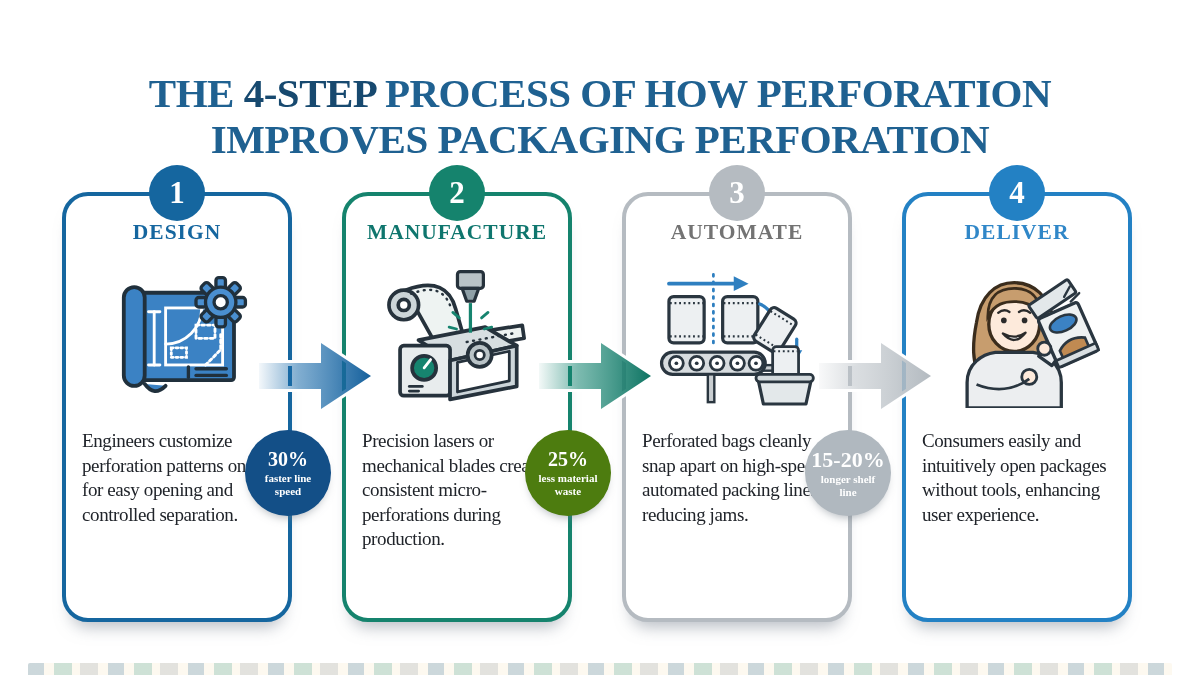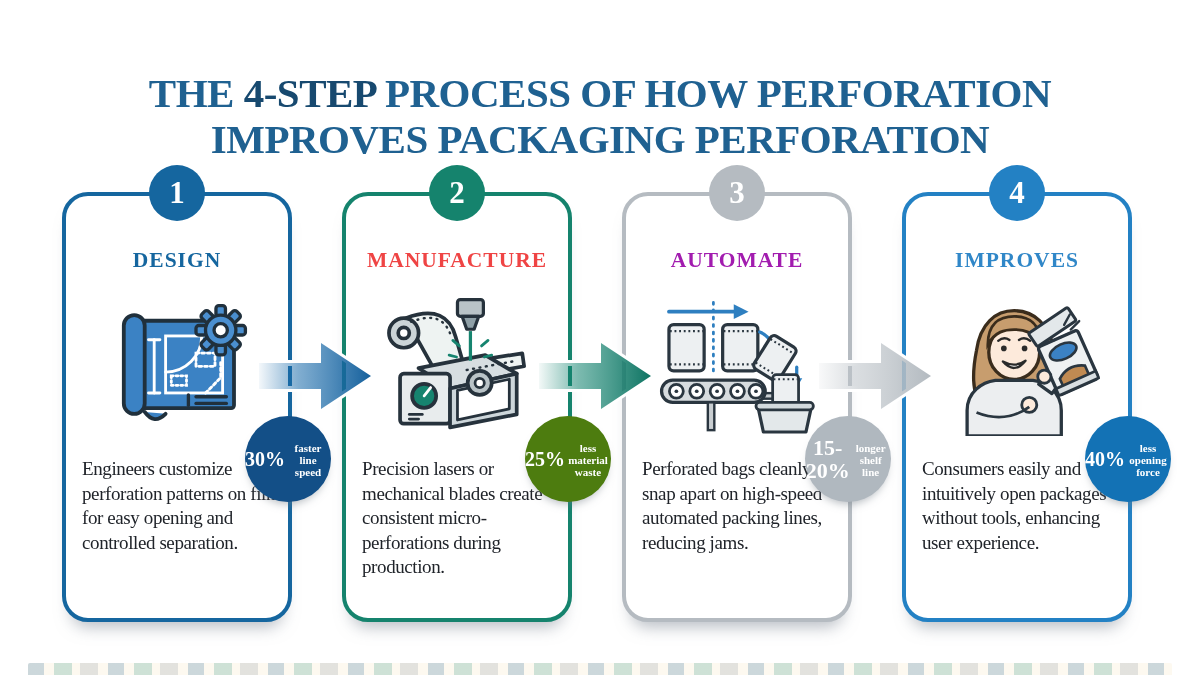--- a/index.html
+++ b/index.html
@@ -28,36 +28,36 @@
     position:absolute;top:-31px;left:50%;transform:translateX(-50%);
     width:56px;height:56px;border-radius:50%;color:#fff;
     display:flex;align-items:center;justify-content:center;
     font-size:31px;font-weight:700;z-index:3;
   }
   .card-1 .num-badge{background:#15669f;}
   .card-2 .num-badge{background:#15836d;}
   .card-3 .num-badge{background:#b5bbc1;}
   .card-4 .num-badge{background:#2381c4;}
   .card h2{
-    margin:52px 0 0 0;text-align:center;font-size:21.5px;font-weight:700;
+    margin:24px 0 0 0;text-align:center;font-size:21.5px;font-weight:700;
     letter-spacing:1px;
   }
   .card-1 h2{color:#15669f;}
-  .card-2 h2{color:#ef4444;}
-  .card-3 h2{color:#a21caf;}
+  .card-2 h2{color:#0f766e;}
+  .card-3 h2{color:#737373;}
   .card-4 h2{color:#3087c8;}
   .illus{height:172px;margin-top:4px;display:flex;align-items:center;justify-content:center;}
   .desc{
     margin:8px 4px 0 16px;font-size:19px;line-height:1.29;color:#20242a;
     letter-spacing:-0.4px;
   }
   
   .pct-badge{
-    position:absolute;top:220px;right:-43px;width:86px;height:86px;border-radius:50%;
-    color:#fff;display:flex;flex-direction:row;align-items:center;justify-content:center;
+    position:absolute;top:234px;right:-43px;width:86px;height:86px;border-radius:50%;
+    color:#fff;display:flex;flex-direction:column;align-items:center;justify-content:center;
     text-align:center;z-index:5;box-shadow:0 6px 8px -4px rgba(110,120,130,.5);
   }
   .card-1 .pct-badge{background:#134f87;}
   .card-2 .pct-badge{background:#4d7c0f;}
   .card-3 .pct-badge{background:#b0b8bf;}
   .card-4 .pct-badge{background:#1372b5;}
   .pct{font-size:20px;font-weight:700;line-height:1.05;}
   .card-3 .pct{font-size:22px;}
   .pct-label{font-size:11px;font-weight:700;line-height:1.12;width:66px;margin-top:2px;}
   
@@ -244,21 +244,21 @@
     <div class="pct-badge">
       <span class="pct">15-20%</span>
       <span class="pct-label">longer shelf line</span>
     </div>
   </section>
 
   <section class="card card-4">
     <div class="num-badge">
       <span>4</span>
     </div>
-    <h2>IMPROVES</h2>
+    <h2>DELIVER</h2>
     <div class="illus">
       <svg viewBox="0 0 175 155" width="165" height="146">
         <path d="M50,120 C38,112 40,84 44,64 C48,36 64,22 84,22 C104,22 122,36 126,64 C130,84 132,112 120,120 C112,126 104,118 104,106 L64,106 C64,118 58,126 50,120 Z" fill="#c79d6e" stroke="#3a2c1c" stroke-width="3.5" stroke-linejoin="round"></path>
         <ellipse cx="84" cy="66" rx="27" ry="29" fill="#fdeadb" stroke="#3a2c1c" stroke-width="3.5"></ellipse>
         <path d="M56,58 C56,36 68,28 84,28 C100,28 112,36 112,58 C104,44 94,42 84,42 C74,42 64,44 56,58 Z" fill="#c79d6e" stroke="#3a2c1c" stroke-width="3"></path>
         <circle cx="73" cy="62" r="3" fill="#2a2a2a"></circle>
           <circle cx="95" cy="62" r="3" fill="#2a2a2a"></circle>
         <path d="M67,54 q6,-5 12,-1" fill="none" stroke="#2a2a2a" stroke-width="2.5" stroke-linecap="round"></path>
         <path d="M89,53 q6,-4 12,1" fill="none" stroke="#2a2a2a" stroke-width="2.5" stroke-linecap="round"></path>
         <path d="M72,76 Q84,90 96,75 Q85,83 72,76 Z" fill="#ffffff" stroke="#2a2a2a" stroke-width="2.5" stroke-linejoin="round"></path>
@@ -275,24 +275,20 @@
         <g stroke="#2a3640" stroke-width="2.5" stroke-linecap="round">
           <line x1="143" y1="26" x2="137" y2="37"></line>
           <line x1="153" y1="33" x2="144" y2="42"></line>
         </g>
         <circle cx="116" cy="92" r="7" fill="#fdeadb" stroke="#2a3640" stroke-width="3"></circle>
         <circle cx="100" cy="122" r="8" fill="#fdeadb" stroke="#2a3640" stroke-width="3"></circle>
         <path d="M44,130 C64,138 84,136 100,124" fill="none" stroke="#2a3640" stroke-width="3"></path>
       </svg>
     </div>
     <p class="desc">Consumers easily and intuitively open packages without tools, enhancing user experience.</p>
-    <div class="pct-badge">
-      <span class="pct">40%</span>
-      <span class="pct-label">less opening force</span>
-    </div>
   </section>
 
   <div class="arrow arrow-1">
     <svg viewBox="0 0 114 78" width="114" height="78">
       <defs>
         <linearGradient id="ag1" x1="0" y1="0" x2="1" y2="0">
           <stop offset="0" stop-color="#1b6cab" stop-opacity="0.05"></stop>
           <stop offset="0.35" stop-color="#1b6cab" stop-opacity="0.55"></stop>
           <stop offset="1" stop-color="#15609c"></stop>
         </linearGradient>

